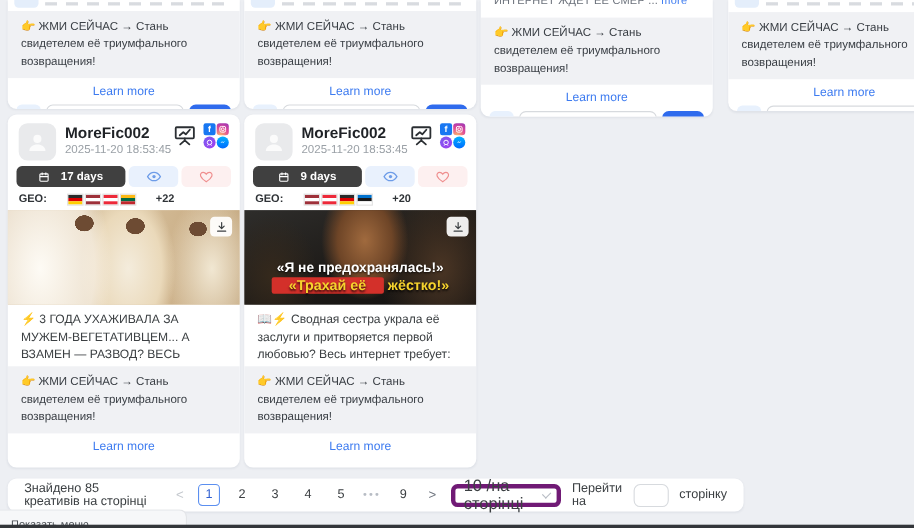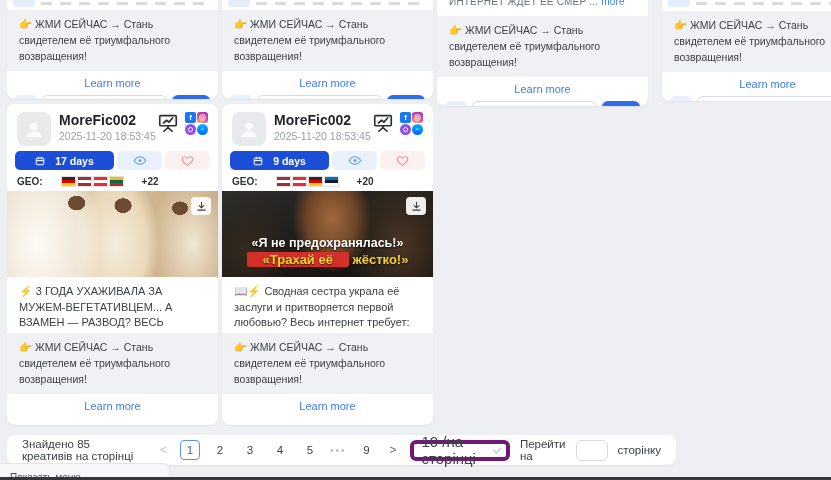--- a/index.html
+++ b/index.html
@@ -42,21 +42,21 @@
   .hicons { display:flex; align-items:flex-start; gap:6px; }
   .socgrid { display:grid; grid-template-columns:11px 11px; grid-auto-rows:11px; gap:1px; }
   .soc { width:11px; height:11px; border-radius:2px; display:flex; align-items:center; justify-content:center;
          color:#fff; font-size:8px; font-weight:bold; line-height:1; }
   .soc.fb { background:#1877f2; }
   .soc.ig { background:radial-gradient(circle at 30% 110%, #fdc468, #df4996 55%, #9b36b7 95%); border-radius:3px; }
   .soc.an { background:linear-gradient(135deg,#7a5cf0,#a13df0); border-radius:50%; }
   .soc.ms { background:linear-gradient(180deg,#00b2ff,#006aff); border-radius:50%; }
 
   .btnrow { display:flex; gap:3px; padding:0 8px; margin-top:5px; height:19px; }
-  .daysbtn { flex:2.2; background:#1d4ed8; color:#fff; border:none; border-radius:5px; font-size:10.5px;
+  .daysbtn { flex:2.2; background:#404040; color:#fff; border:none; border-radius:5px; font-size:10.5px;
              font-weight:bold; display:flex; align-items:center; justify-content:center; gap:10px; cursor:pointer;
              font-family:"Liberation Sans",sans-serif; }
   .eyebtn { flex:1; background:#e9f1fd; border:none; border-radius:5px; display:flex; align-items:center;
             justify-content:center; cursor:pointer; }
   .heartbtn { flex:1; background:#fdf0f0; border:none; border-radius:5px; display:flex; align-items:center;
             justify-content:center; cursor:pointer; }
 
   .georow { display:flex; align-items:center; gap:19px; padding:0 10px; margin-top:5px; height:12px;
             font-size:10px; font-weight:bold; color:#2f3337; }
   .flag { width:13px; height:9px; display:flex; flex-direction:column; overflow:hidden;

